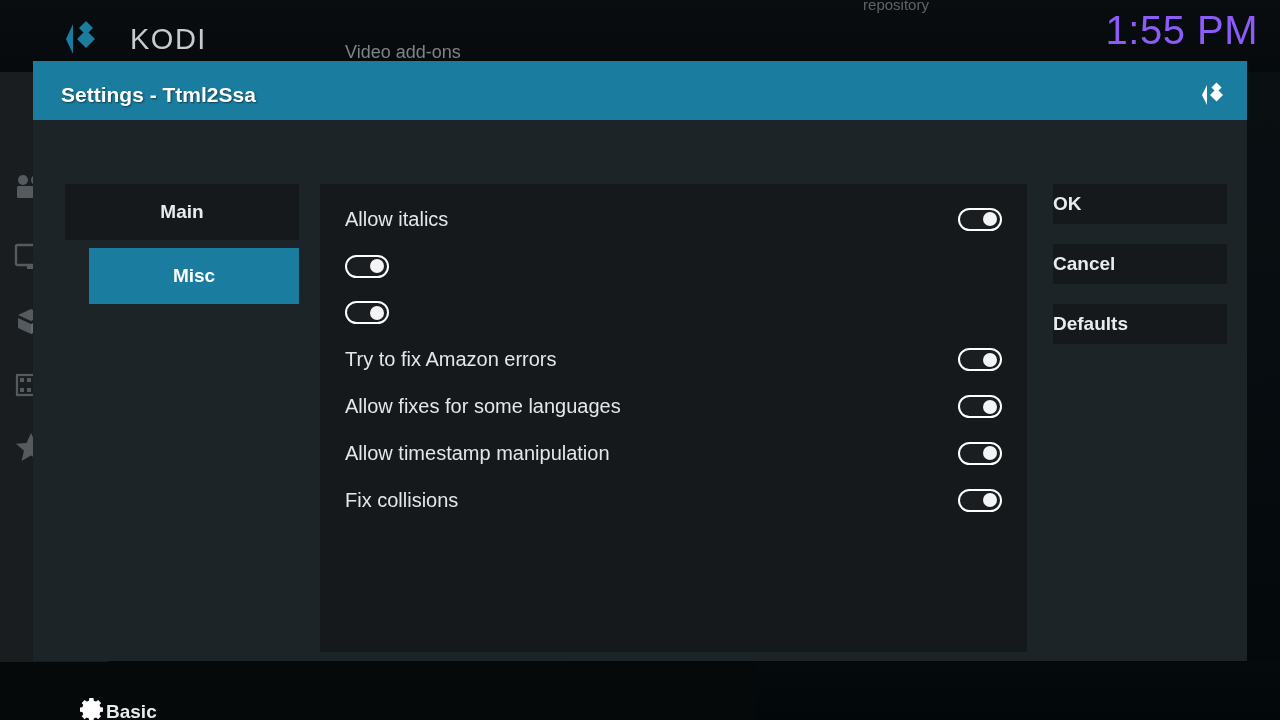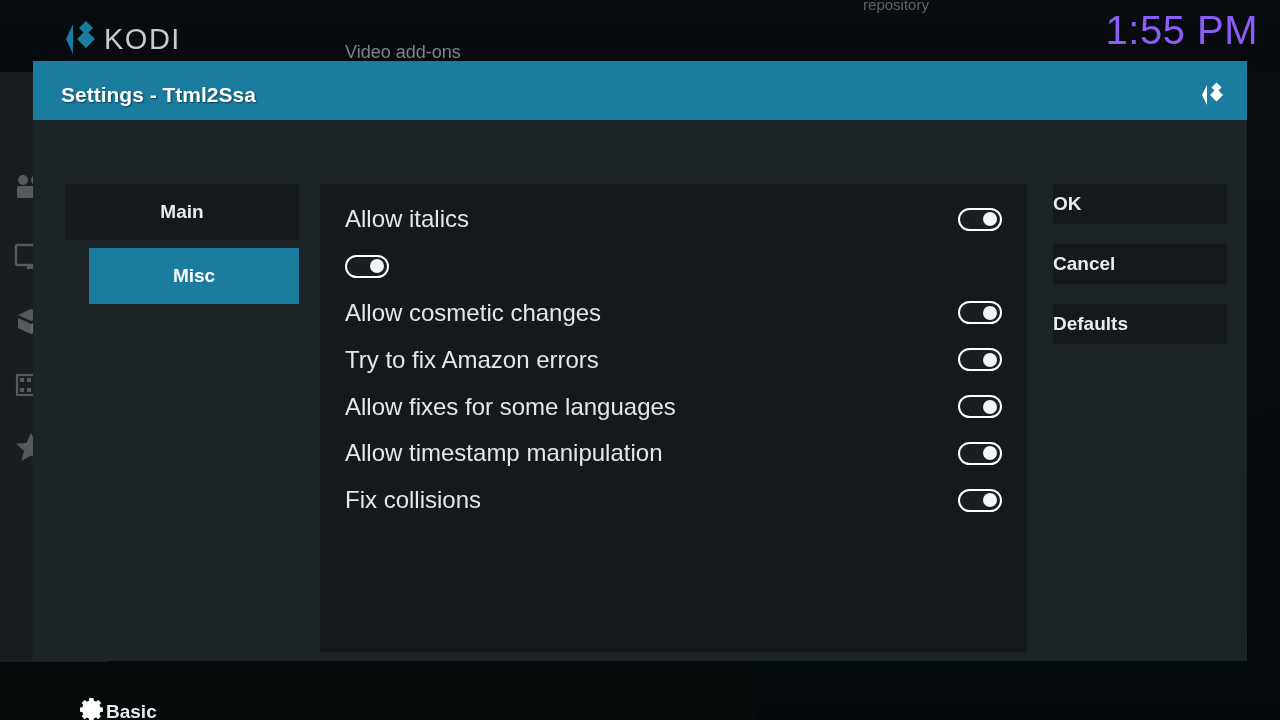--- a/index.html
+++ b/index.html
@@ -53,21 +53,21 @@
     width: 756px; height: 58px;
     background: #05090a;
   }
 
   
   .brand {
     position: absolute;
     left: 62px; top: 18px;
     display: flex;
     align-items: center;
-    gap: 0;
+    gap: 26px;
     z-index: 3;
   }
   .brand-mark { width: 42px; height: 42px; position: relative; }
   .brand-name {
     color: #c6cbcd;
     font-size: 29px;
     letter-spacing: 1.5px;
     font-weight: 400;
   }
 
@@ -189,21 +189,21 @@
   }
 
   .setting-row {
     height: 46.8px;
     display: flex;
     align-items: center;
     justify-content: space-between;
   }
   .setting-label {
     color: #e4e7e9;
-    font-size: 24px;
+    font-size: 20px;
     font-weight: 400;
   }
   .setting-value {
     color: #e4e7e9;
     font-size: 19px;
     padding-right: 5px;
   }
 
   
   .toggle {
@@ -354,21 +354,20 @@
           </span>
       </div>
 
       <div class="setting-row">
         <span class="toggle">
             <span class="knob"></span>
           </span>
       </div>
 
       <div class="setting-row">
-        <span class="setting-label">Allow cosmetic changes</span>
         <span class="toggle">
             <span class="knob"></span>
           </span>
       </div>
 
       <div class="setting-row">
         <span class="setting-label">Try to fix Amazon errors</span>
         <span class="toggle">
             <span class="knob"></span>
           </span>

